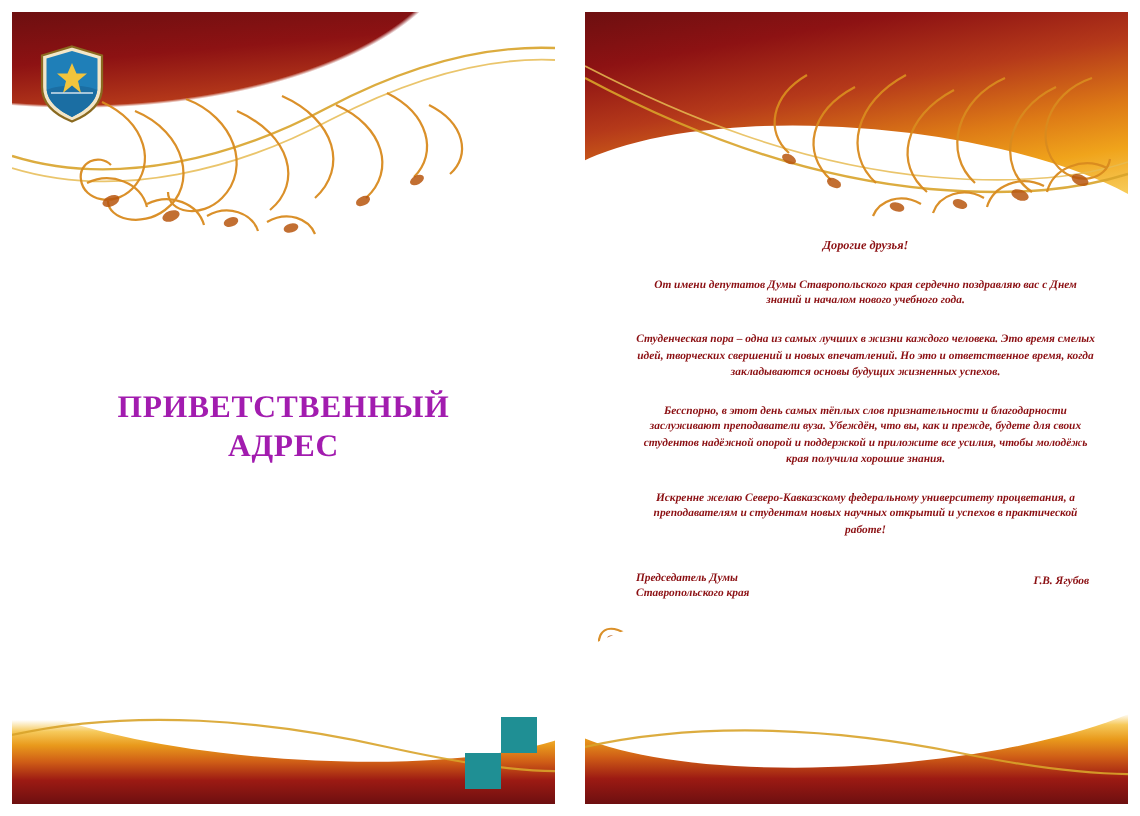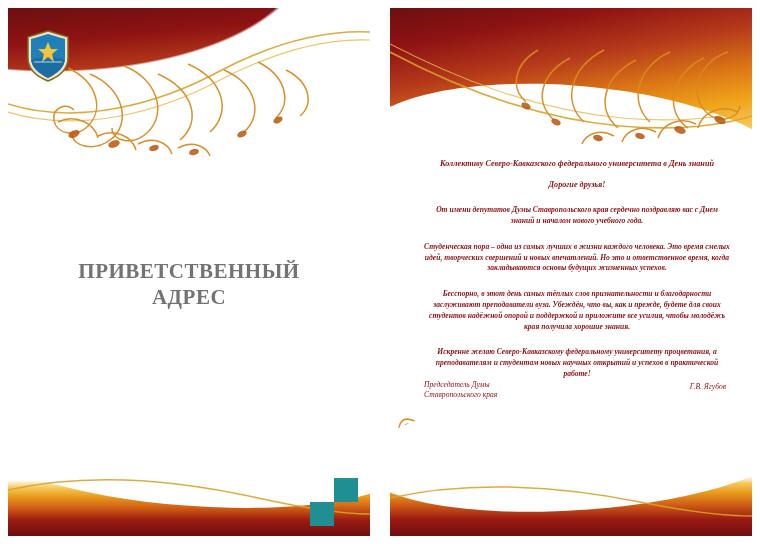--- a/index.html
+++ b/index.html
@@ -75,21 +75,21 @@
   }
 
   
   .title{
     position:absolute;left:0;right:0;top:250px;
     text-align:center;
     font-family:"Liberation Serif", serif;
     font-size:21px;
     font-weight:700;
     letter-spacing:.5px;
-    color:#737373;
+    color:#a21caf;
     line-height:1.25;
   }
 
   
   .r-body{
     position:absolute;left:34px;right:22px;top:150px;
     text-align:center;
     color:#8b0f12;
     font-family:"Liberation Serif", serif;
     font-style:italic;
@@ -97,21 +97,21 @@
     font-size:7.6px;
     line-height:1.42;
   }
   .r-body .head{font-size:8.2px;margin-bottom:9px;}
   .r-body .dear{font-size:8.2px;margin-bottom:9px;}
   .r-body p{margin:15px 0 7px 0;}
   .sign-block{
     position:absolute;left:34px;right:26px;top:372px;
     color:#8b0f12;
     font-family:"Liberation Serif", serif;
-    font-style:italic;font-weight:400;font-size:7.6px;
+    font-style:italic;font-weight:700;font-size:7.6px;
     display:flex;justify-content:space-between;align-items:flex-start;gap:35px;
   }
   .sign-left{text-align:left;line-height:1.35;}
   .sign-right{text-align:left;line-height:1.35;padding-top:2px;}
   .signature{
     position:absolute;left:150px;top:376px;width:110px;height:40px;
   }
 </style>
 </head>
 <body>
@@ -223,21 +223,20 @@
       <ellipse cx="222" cy="88" rx="6" ry="3.5" transform="rotate(25 222 88)"></ellipse>
       <ellipse cx="182" cy="98" rx="6" ry="3.5" transform="rotate(20 182 98)"></ellipse>
       <ellipse cx="142" cy="104" rx="5" ry="3" transform="rotate(18 142 104)"></ellipse>
       <ellipse cx="100" cy="106" rx="5" ry="3" transform="rotate(15 100 106)"></ellipse>
       <ellipse cx="58" cy="90" rx="5" ry="3" transform="rotate(25 58 90)"></ellipse>
       <ellipse cx="28" cy="74" rx="5" ry="3" transform="rotate(28 28 74)"></ellipse>
     </g>
   </svg>
 
   <div class="r-body">
-    <div class="head">Коллективу Северо-Кавказского федерального университета в День знаний</div>
     <div class="dear">Дорогие друзья!</div>
     <p>От имени депутатов Думы Ставропольского края сердечно поздравляю вас с Днем знаний и началом нового учебного года.</p>
     <p>Студенческая пора – одна из самых лучших в жизни каждого человека. Это время смелых идей, творческих свершений и новых впечатлений. Но это и ответственное время, когда закладываются основы будущих жизненных успехов.</p>
     <p>Бесспорно, в этот день самых тёплых слов признательности и благодарности заслуживают преподаватели вуза. Убеждён, что вы, как и прежде, будете для своих студентов надёжной опорой и поддержкой и приложите все усилия, чтобы молодёжь края получила хорошие знания.</p>
     <p>Искренне желаю Северо-Кавказскому федеральному университету процветания, а преподавателям и студентам новых научных открытий и успехов в практической работе!</p>
   </div>
 
   <div class="sign-block">
     <div class="sign-left">
       <div>Председатель Думы</div>

